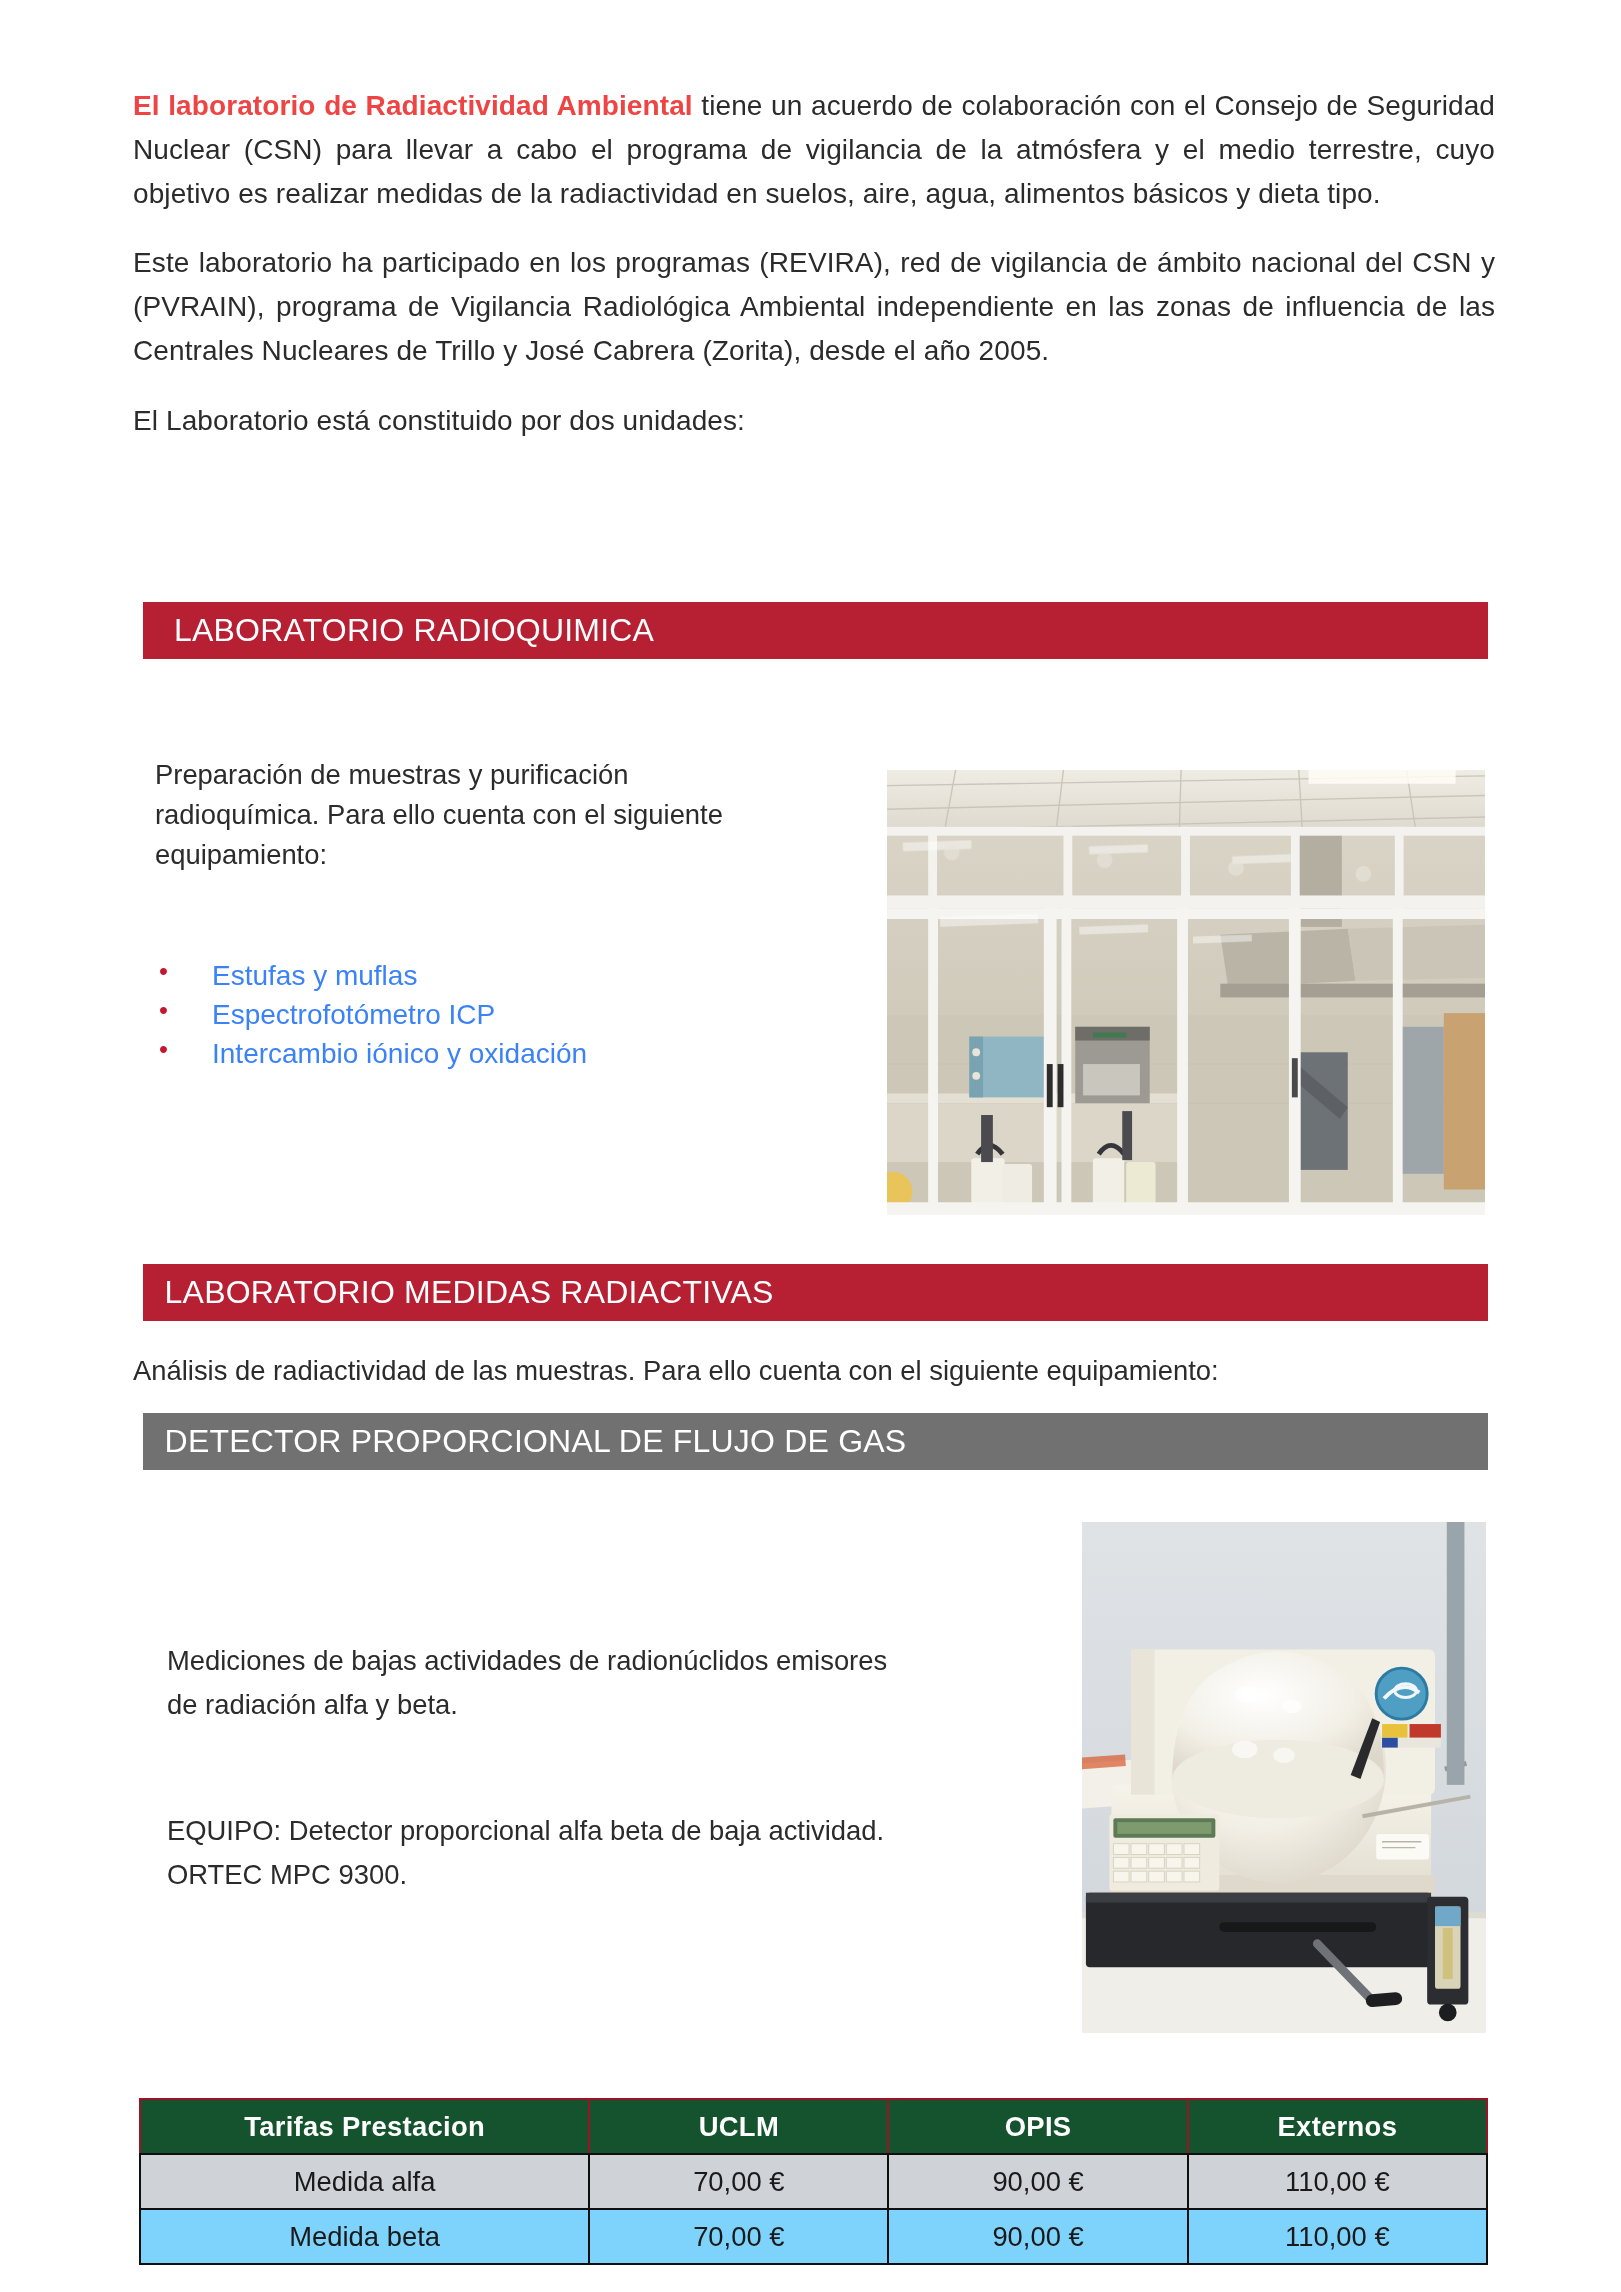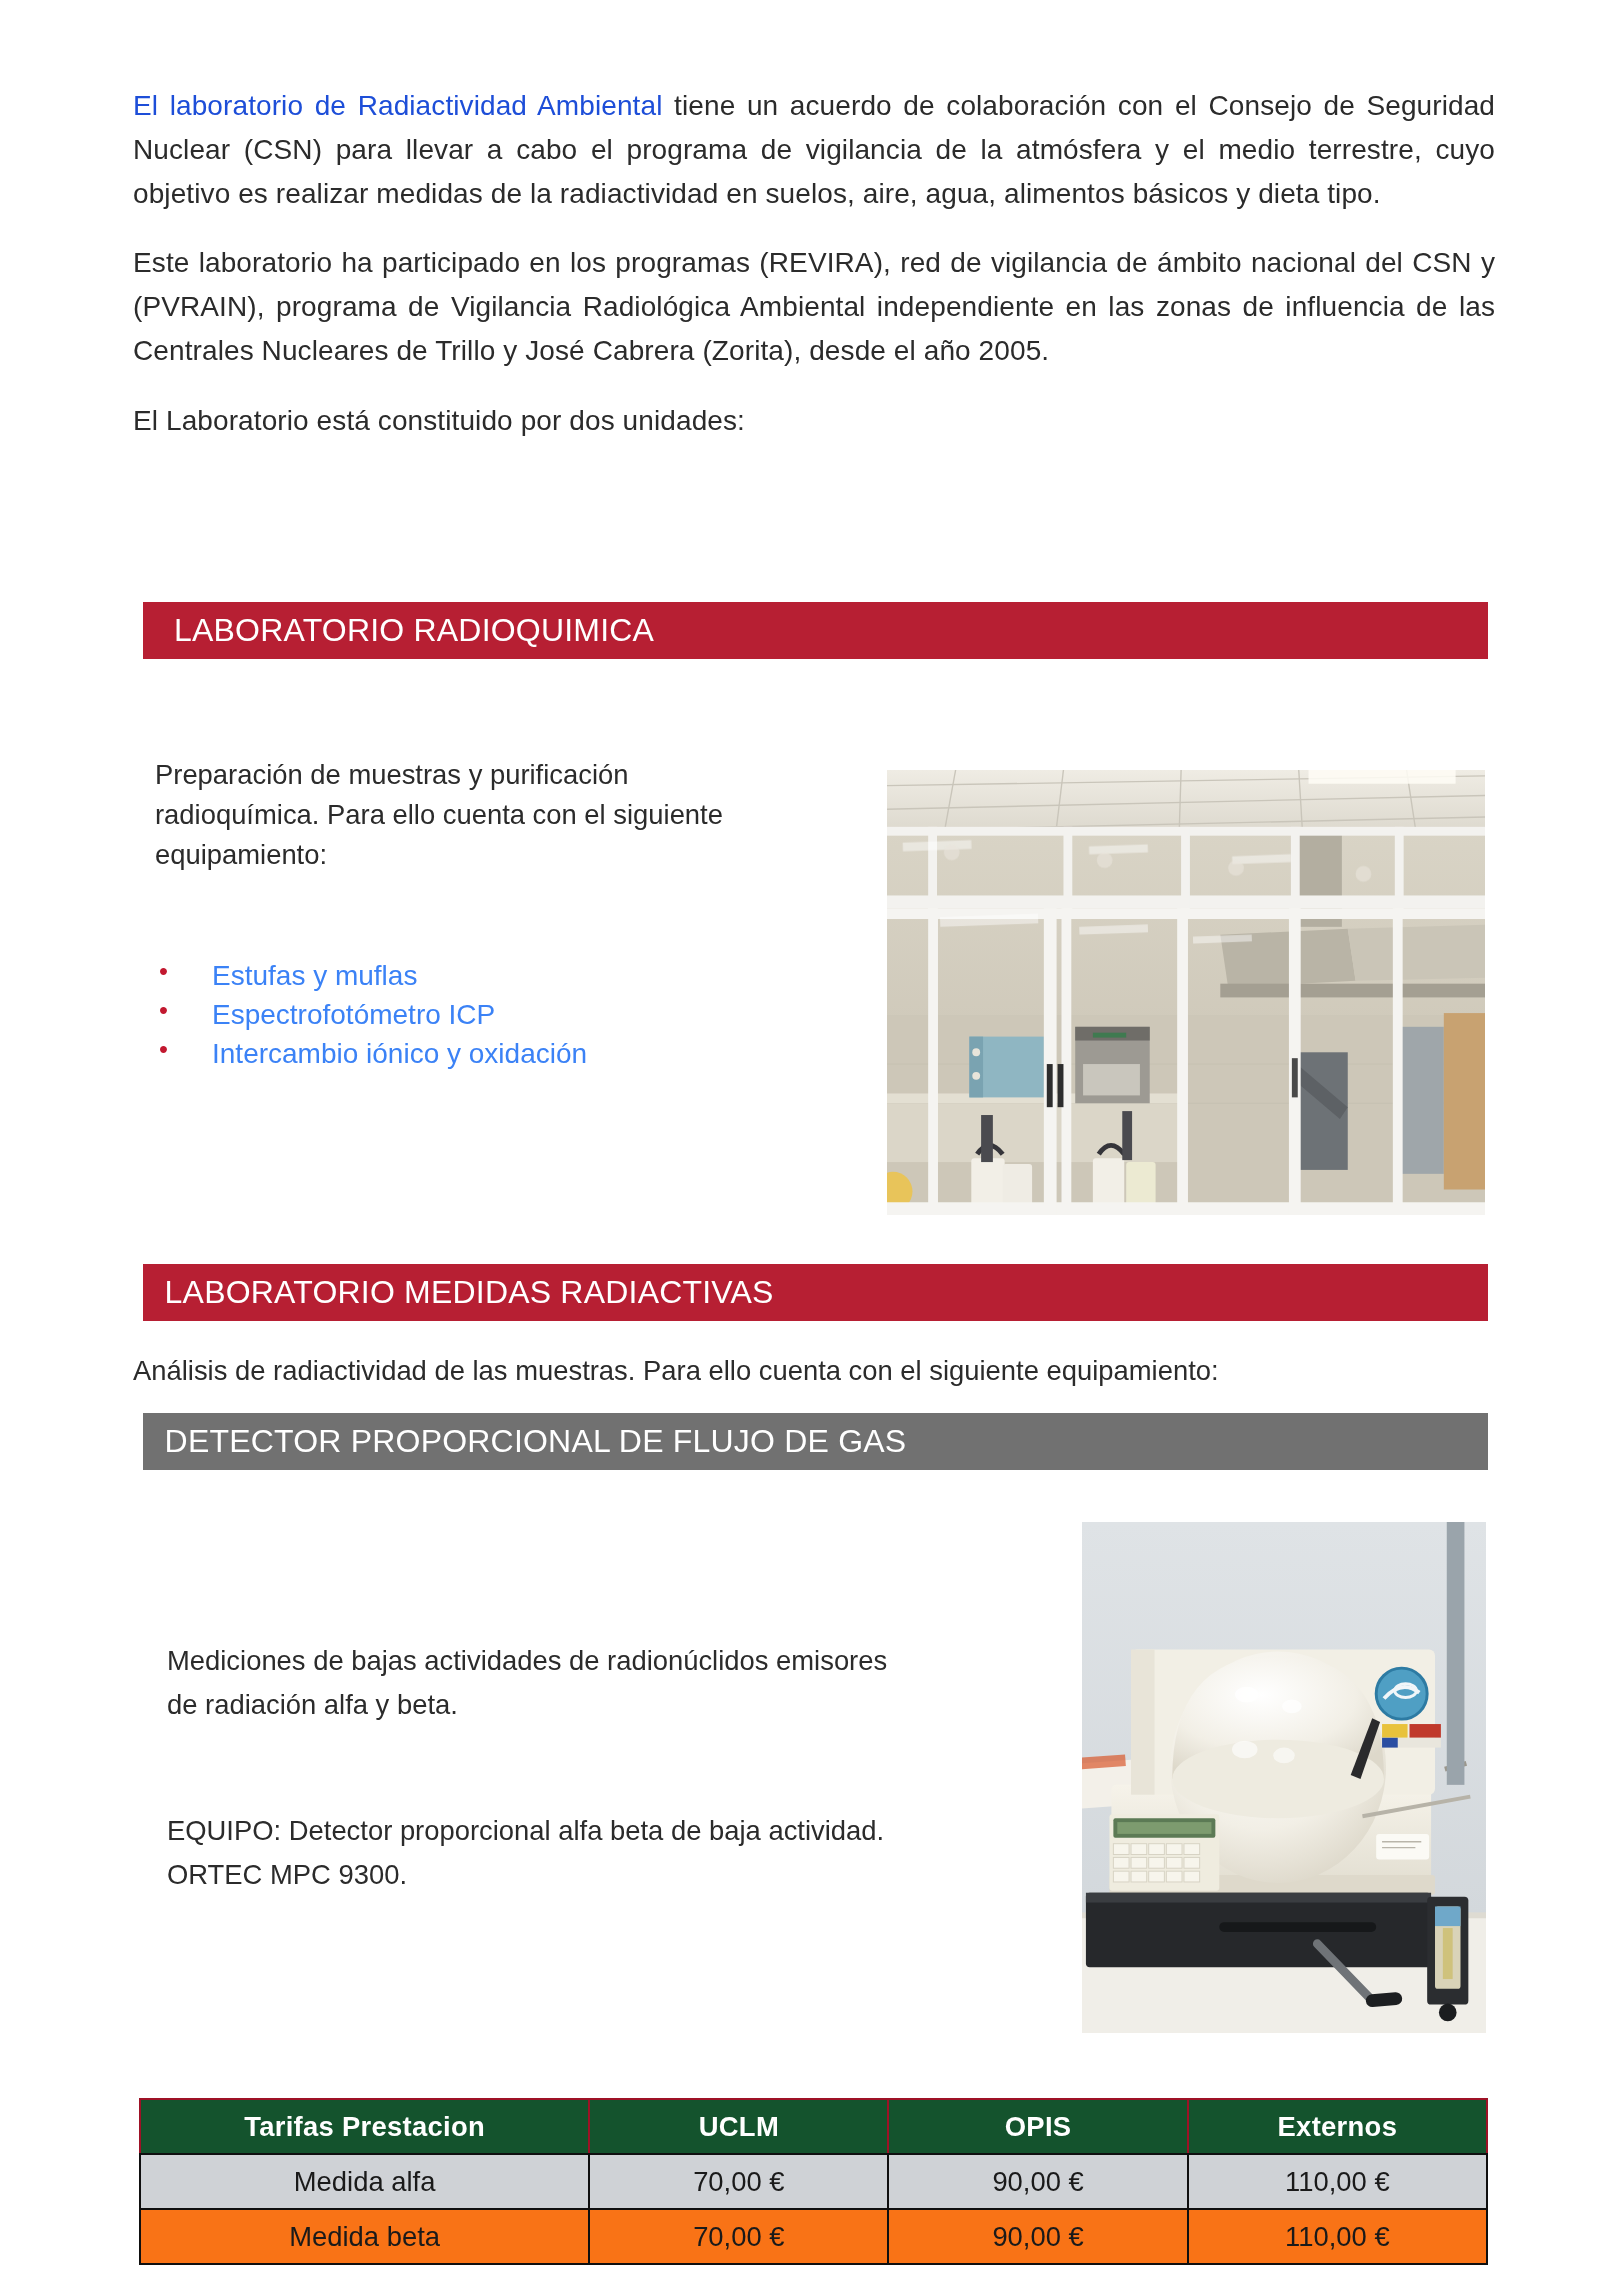--- a/index.html
+++ b/index.html
@@ -33,22 +33,22 @@
     font-size: 28px;
     line-height: 1.57;
     text-align: justify;
     color: #2b2b2b;
     margin: 0 0 25.5px 0;
     letter-spacing: 0.1px;
   }
   .para.last { margin-bottom: 0; }
   .para-nojust { text-align: left; }
   .lead-strong {
-    color: #1d4ed8;
-    font-weight: normal;
+    color: #ef4444;
+    font-weight: bold;
   }
 
   
   .bar {
     position: absolute;
     display: flex;
     align-items: center;
     box-sizing: border-box;
   }
   .bar-label {
@@ -178,21 +178,21 @@
   #tariffs thead th {
     background: #14532d;
     color: #ffffff;
     font-weight: bold;
     border-color: #9e1226;
     border-bottom-color: #0f0f0f;
     letter-spacing: 0.3px;
   }
   #tariffs thead th + th { border-left: 2px solid #ffffff; }
   #tariffs tbody tr:nth-child(1) td { background: #cfd2d6; }
-  #tariffs tbody tr:nth-child(2) td { background: #f97316; }
+  #tariffs tbody tr:nth-child(2) td { background: #7dd3fc; }
   #tariffs tbody td { color: #1a1a1a; }
 
   .col-name { width: 33.4%; }
   .col-val  { width: 22.2%; }
 </style>
 </head>
 <body>
 
 <div class="page">
 

